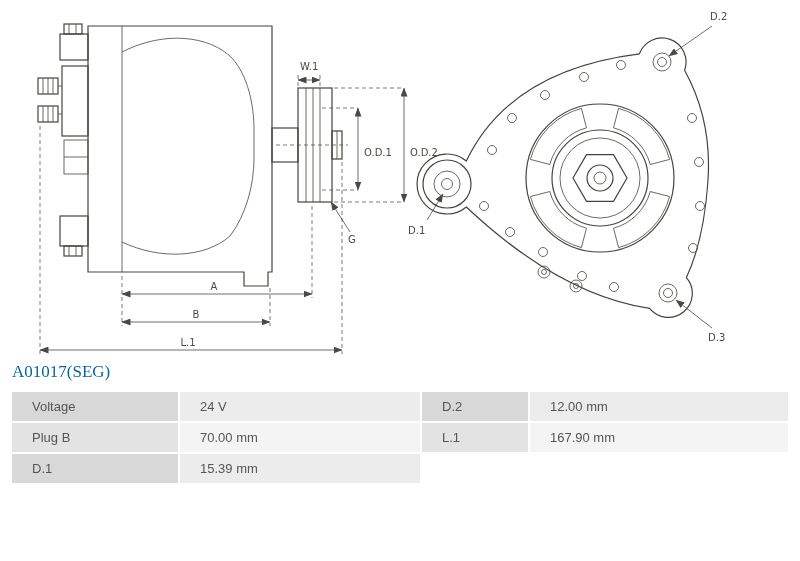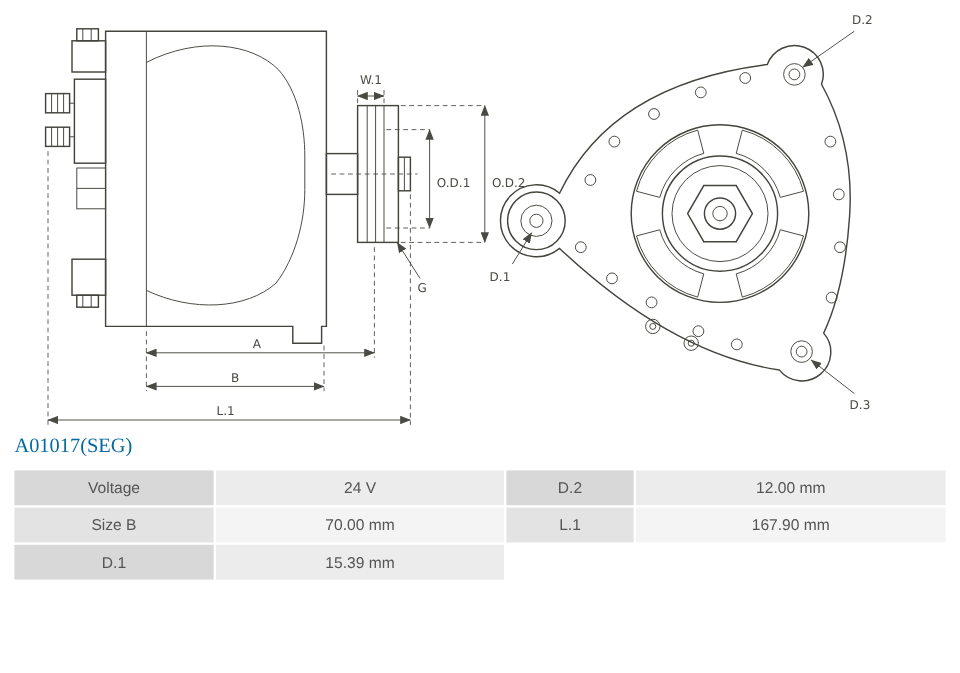--- a/index.html
+++ b/index.html
@@ -20,21 +20,21 @@
     border-collapse:separate;
     border-spacing:2px;
     margin:0 auto;
     width:780px;
     table-layout:fixed;
     font-size:13px;
     color:#555555;
   }
   table.spec td {
     padding:7px 20px;
-    text-align:center;
+    text-align:left;
     white-space:nowrap;
     overflow:hidden;
   }
   tr:nth-child(odd)  td.lbl { background:#d8d8d8; }
   tr:nth-child(odd)  td.val { background:#ececec; }
   tr:nth-child(even) td.lbl { background:#e3e3e3; }
   tr:nth-child(even) td.val { background:#f4f4f4; }
   table.spec td.empty { background:#ffffff; }
 
   
@@ -244,21 +244,21 @@
       <col style="width:258px">
   </colgroup>
   <tbody>
     <tr>
       <td class="lbl">Voltage</td>
       <td class="val">24 V</td>
       <td class="lbl">D.2</td>
       <td class="val">12.00 mm</td>
     </tr>
     <tr>
-      <td class="lbl">Size B</td>
+      <td class="lbl">Plug B</td>
       <td class="val">70.00 mm</td>
       <td class="lbl">L.1</td>
       <td class="val">167.90 mm</td>
     </tr>
     <tr>
       <td class="lbl">D.1</td>
       <td class="val">15.39 mm</td>
       <td class="lbl empty"></td>
       <td class="val empty"></td>
     </tr>

